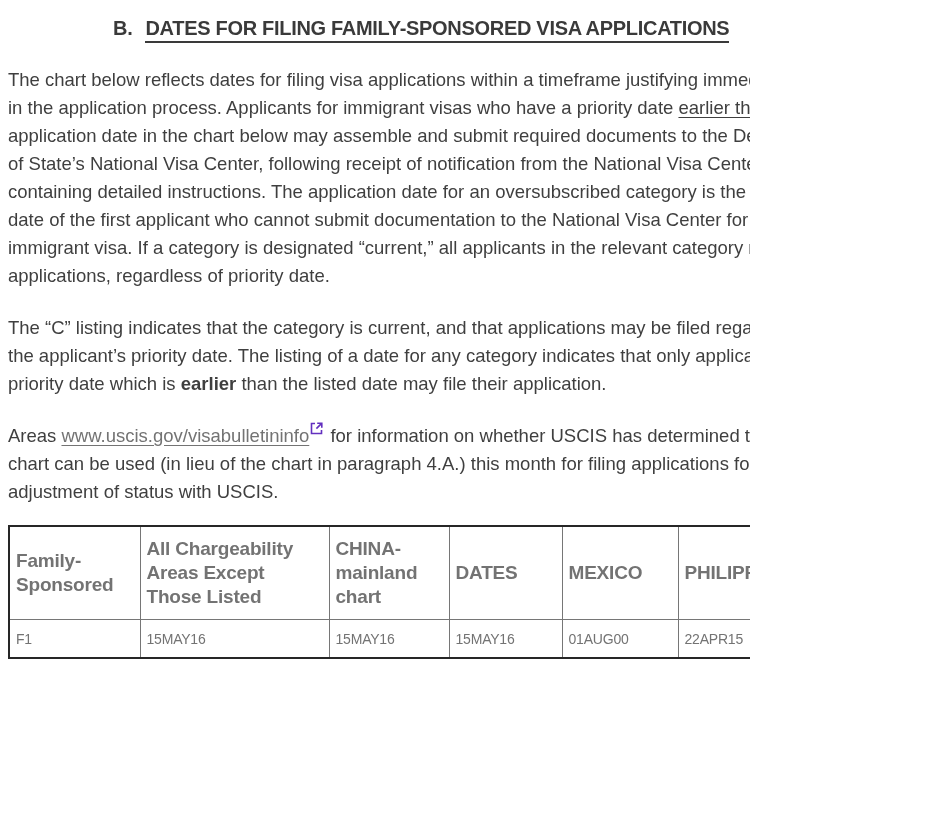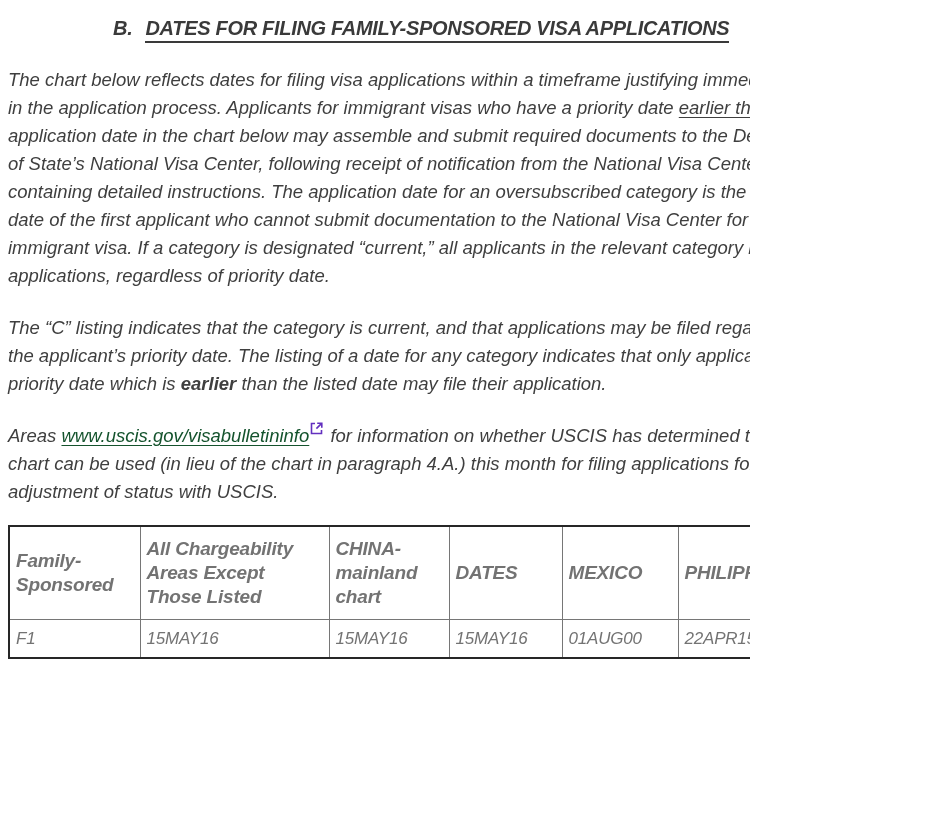--- a/index.html
+++ b/index.html
@@ -8,21 +8,20 @@
     background: #ffffff;
     font-family: "Liberation Sans", sans-serif;
   }
   .page {
     width: 750px;
     height: 824px;
     box-sizing: border-box;
     padding: 16px 0 0 8px;
     overflow: hidden;
     color: #3f3f3f;
-    font-style: italic;
   }
   h2.doc-heading {
     margin: 0 0 26px 105px;
     font-size: 20px;
     line-height: 24px;
     font-weight: bold;
     color: #3a3a3a;
     letter-spacing: -0.3px;
   }
   h2.doc-heading .h-num {
@@ -40,21 +39,21 @@
     color: #3f3f3f;
   }
   .u-inline {
     text-decoration: underline;
     text-underline-offset: 3px;
   }
   .b-inline {
     font-weight: bold;
   }
   a.doc-link {
-    color: #14532d;
+    color: #737373;
     text-decoration: underline;
     text-underline-offset: 3px;
     cursor: pointer;
   }
   .ext-icon {
     display: inline-block;
     position: relative;
     top: -7px;
     margin-left: 1px;
     margin-right: 2px;
@@ -80,21 +79,21 @@
     font-weight: bold;
     text-align: left;
     vertical-align: middle;
     line-height: 24px;
     padding: 10px 6px;
     height: 72px;
     letter-spacing: -0.2px;
   }
   table.visa-table td {
     border: 1.5px solid #767676;
-    font-size: 17px;
+    font-size: 14px;
     font-weight: normal;
     text-align: left;
     vertical-align: middle;
     padding: 2px 6px;
     height: 33px;
     letter-spacing: -0.2px;
   }
 </style>
 </head>
 <body>

